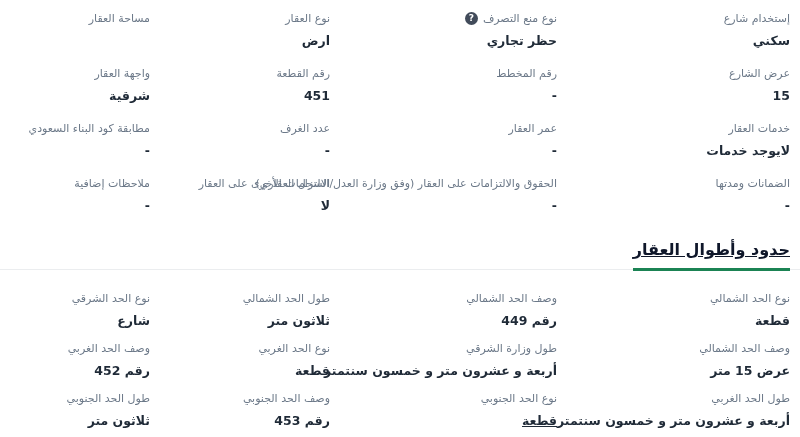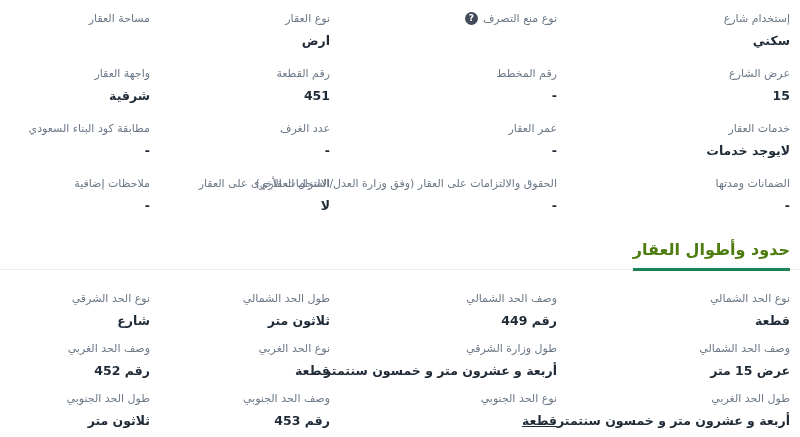--- a/index.html
+++ b/index.html
@@ -60,47 +60,49 @@
   }
 
   .section-header-wrap {
     border-bottom: 1px solid #ebedef;
     padding: 16px 10px 0;
     margin-top: 4px;
   }
   .section-title {
     display: inline-block;
     margin: 0;
-    color: #4d7c0f;
+    color: #0f172a;
     font-size: 16px;
     font-weight: bold;
     border-bottom: 3px solid #1b8354;
     padding-bottom: 9px;
     margin-bottom: -2px;
     line-height: 1.2;
+    text-decoration: underline;
   }
   .borders { margin-top: 12px; }
 </style>
 </head>
 <body>
 
 <div class="page">
 
   <div class="section-grid">
 
     <div class="cell">
       <div class="field-label">إستخدام شارع</div>
       <div class="field-value">سكني</div>
     </div>
 
     <div class="cell">
       <div class="label-row">
         <span class="field-label">نوع منع التصرف</span>
         <span class="help-icon">?</span>
       </div>
+      <div class="field-value">حظر تجاري</div>
     </div>
 
     <div class="cell">
       <div class="field-label">نوع العقار</div>
       <div class="field-value">ارض</div>
     </div>
 
     <div class="cell">
       <div class="field-label">مساحة العقار</div>
     </div>

